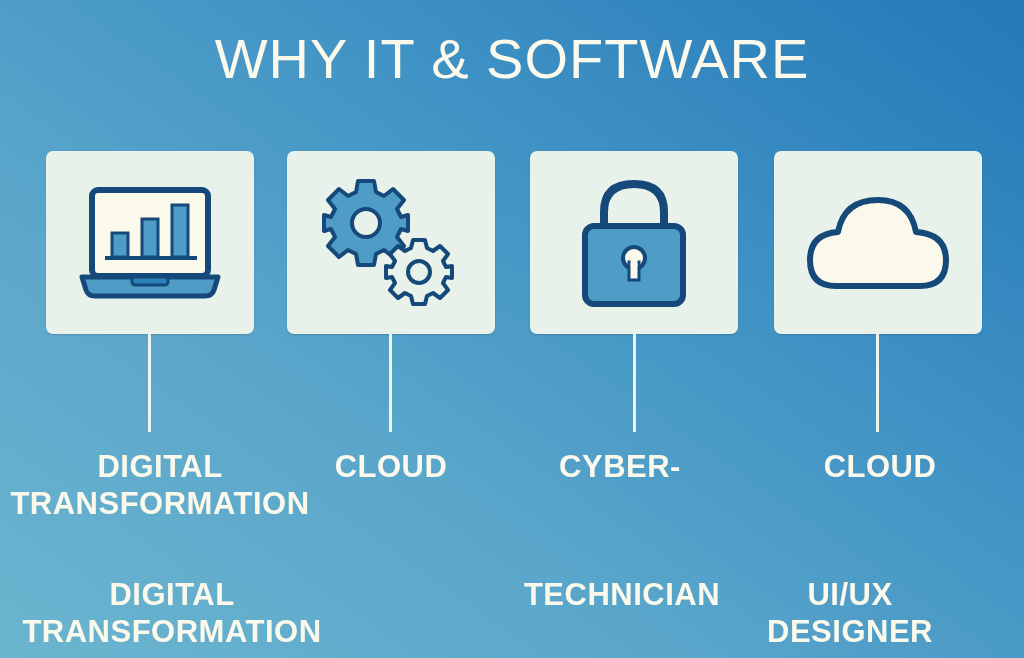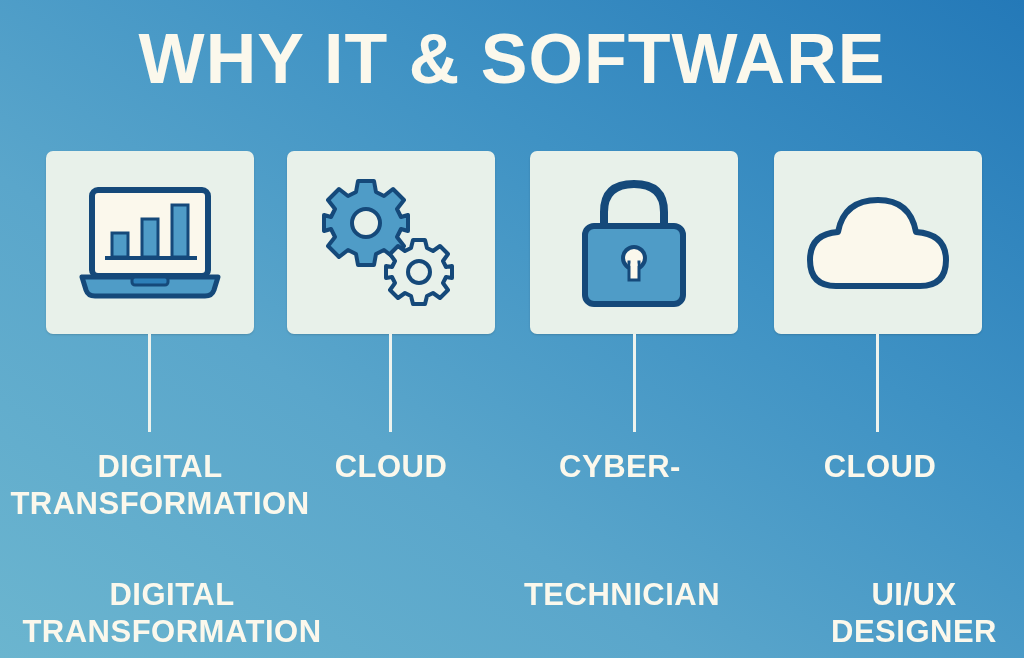--- a/index.html
+++ b/index.html
@@ -4,21 +4,21 @@
 <style>
   html, body { margin: 0; padding: 0; }
   body {
     width: 1024px; height: 658px; overflow: hidden; position: relative;
     background: linear-gradient(35deg, #6bb5cf 0%, #5aa6cb 35%, #3f92c4 65%, #2479b8 100%);
     font-family: "Liberation Sans", "DejaVu Sans", sans-serif;
     color: #fbf8ec;
   }
   .title {
     position: absolute; left: 0; right: 0; top: 14px;
-    text-align: center; font-weight: 700; font-size: 70px; letter-spacing: 1px;
+    text-align: center; font-weight: 400; font-size: 56px; letter-spacing: 1px;
     line-height: 90px; color: #fbf8ec;
   }
   .card {
     position: absolute; top: 151px; width: 208px; height: 183px;
     background: #e8f1ea; border-radius: 7px;
     box-shadow: 0 1px 2px rgba(0,0,0,0.15);
     display: flex; align-items: center; justify-content: center;
   }
   .stem {
     position: absolute; top: 334px; width: 3px; height: 98px; background: #eef3ee;
@@ -102,16 +102,16 @@
   <span>CLOUD</span>
 </div>
 
 <div class="label" style="left:12px; width:320px; top:576px;">
   <span>DIGITAL</span>
   <span>TRANSFORMATION</span>
 </div>
 <div class="label" style="left:522px; width:200px; top:576px;">
   <span>TECHNICIAN</span>
 </div>
-<div class="label" style="left:804px; width:220px; top:576px;">
+<div class="label" style="left:740px; width:220px; top:576px;">
   <span>UI/UX</span>
   <span>DESIGNER</span>
 </div>
 
 </body></html>

